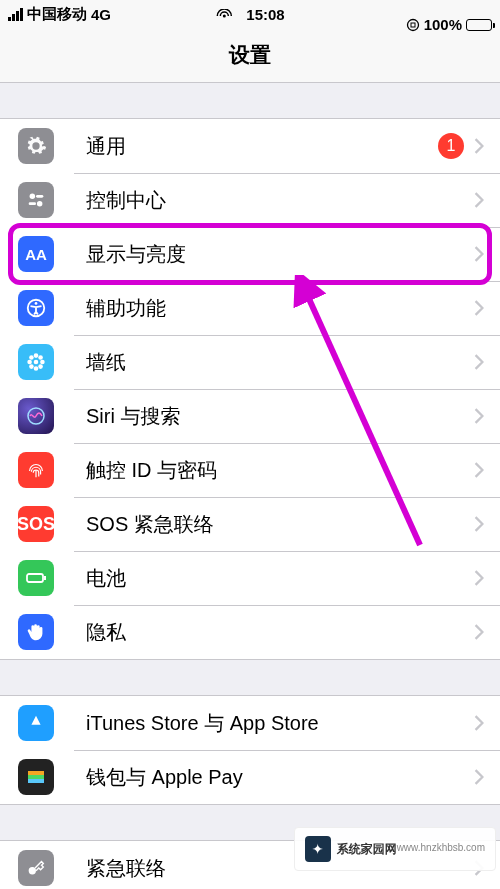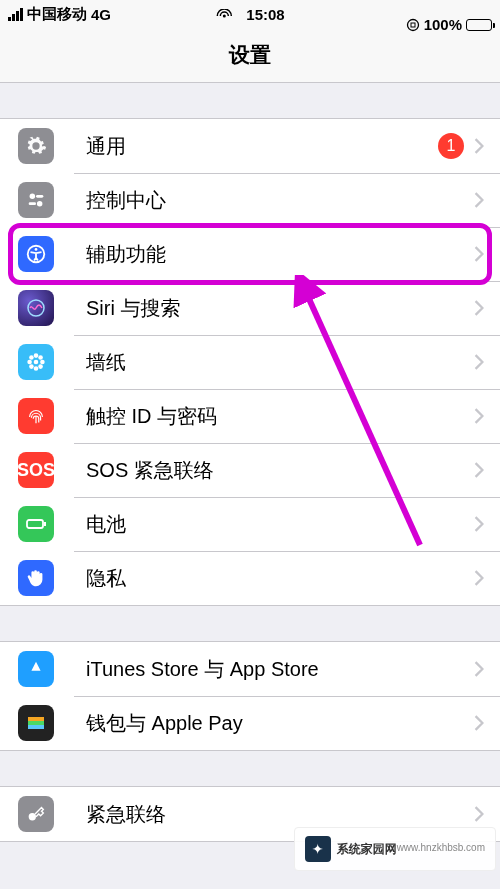--- a/index.html
+++ b/index.html
@@ -113,40 +113,35 @@
           <circle cx="16" cy="16" r="3"></circle>
           <rect x="4" y="14.5" width="8" height="3" rx="1.5"></rect>
         </svg>
       </div>
     <span class="label">控制中心</span>
     <svg class="chevron" width="10" height="16" viewBox="0 0 8 14">
         <path d="M1 1l6 6-6 6" stroke="currentColor" stroke-width="2" fill="none"></path>
       </svg>
   </div>
   <div class="row">
+    <div class="icon icon-display" style="font-size:15px">AA</div>
+    <span class="label">显示与亮度</span>
+    <svg class="chevron" width="10" height="16" viewBox="0 0 8 14">
+        <path d="M1 1l6 6-6 6" stroke="currentColor" stroke-width="2" fill="none"></path>
+      </svg>
+  </div>
+  <div class="row">
     <div class="icon icon-access">
         <svg width="22" height="22" viewBox="0 0 24 24" fill="none" stroke="#fff" stroke-width="2">
           <circle cx="12" cy="12" r="9"></circle>
           <circle cx="12" cy="7" r="1.5" fill="#fff" stroke="none"></circle>
           <path d="M6 10l6 1 6-1M12 11v5M10 19l2-3 2 3"></path>
         </svg>
       </div>
     <span class="label">辅助功能</span>
-    <svg class="chevron" width="10" height="16" viewBox="0 0 8 14">
-        <path d="M1 1l6 6-6 6" stroke="currentColor" stroke-width="2" fill="none"></path>
-      </svg>
-  </div>
-  <div class="row">
-    <div class="icon icon-siri">
-        <svg width="24" height="24" viewBox="0 0 24 24">
-          <circle cx="12" cy="12" r="8" fill="none" stroke="#9fdcff" stroke-width="1.5"></circle>
-          <path d="M6 12c2-4 4 4 6 0s4-4 6 0" stroke="#ff6bd5" stroke-width="1.5" fill="none"></path>
-        </svg>
-      </div>
-    <span class="label">Siri 与搜索</span>
     <svg class="chevron" width="10" height="16" viewBox="0 0 8 14">
         <path d="M1 1l6 6-6 6" stroke="currentColor" stroke-width="2" fill="none"></path>
       </svg>
   </div>
   <div class="row">
     <div class="icon icon-wallpaper">
         <svg width="22" height="22" viewBox="0 0 24 24" fill="#fff">
           <circle cx="12" cy="12" r="2.5"></circle>
           <circle cx="12" cy="5" r="2.5"></circle>
           <circle cx="12" cy="19" r="2.5"></circle>
@@ -157,20 +152,32 @@
           <circle cx="7" cy="17" r="2.5"></circle>
           <circle cx="17" cy="17" r="2.5"></circle>
         </svg>
       </div>
     <span class="label">墙纸</span>
     <svg class="chevron" width="10" height="16" viewBox="0 0 8 14">
         <path d="M1 1l6 6-6 6" stroke="currentColor" stroke-width="2" fill="none"></path>
       </svg>
   </div>
   <div class="row">
+    <div class="icon icon-siri">
+        <svg width="24" height="24" viewBox="0 0 24 24">
+          <circle cx="12" cy="12" r="8" fill="none" stroke="#9fdcff" stroke-width="1.5"></circle>
+          <path d="M6 12c2-4 4 4 6 0s4-4 6 0" stroke="#ff6bd5" stroke-width="1.5" fill="none"></path>
+        </svg>
+      </div>
+    <span class="label">Siri 与搜索</span>
+    <svg class="chevron" width="10" height="16" viewBox="0 0 8 14">
+        <path d="M1 1l6 6-6 6" stroke="currentColor" stroke-width="2" fill="none"></path>
+      </svg>
+  </div>
+  <div class="row">
     <div class="icon icon-touchid">
         <svg width="22" height="22" viewBox="0 0 24 24" fill="none" stroke="#fff" stroke-width="1.3">
           <path d="M5 13a7 7 0 0 1 14 0M7 14a5 5 0 0 1 10 0v3M9 15a3 3 0 0 1 6 0v4M12 12v8"></path>
         </svg>
       </div>
     <span class="label">触控 ID 与密码</span>
     <svg class="chevron" width="10" height="16" viewBox="0 0 8 14">
         <path d="M1 1l6 6-6 6" stroke="currentColor" stroke-width="2" fill="none"></path>
       </svg>
   </div>

